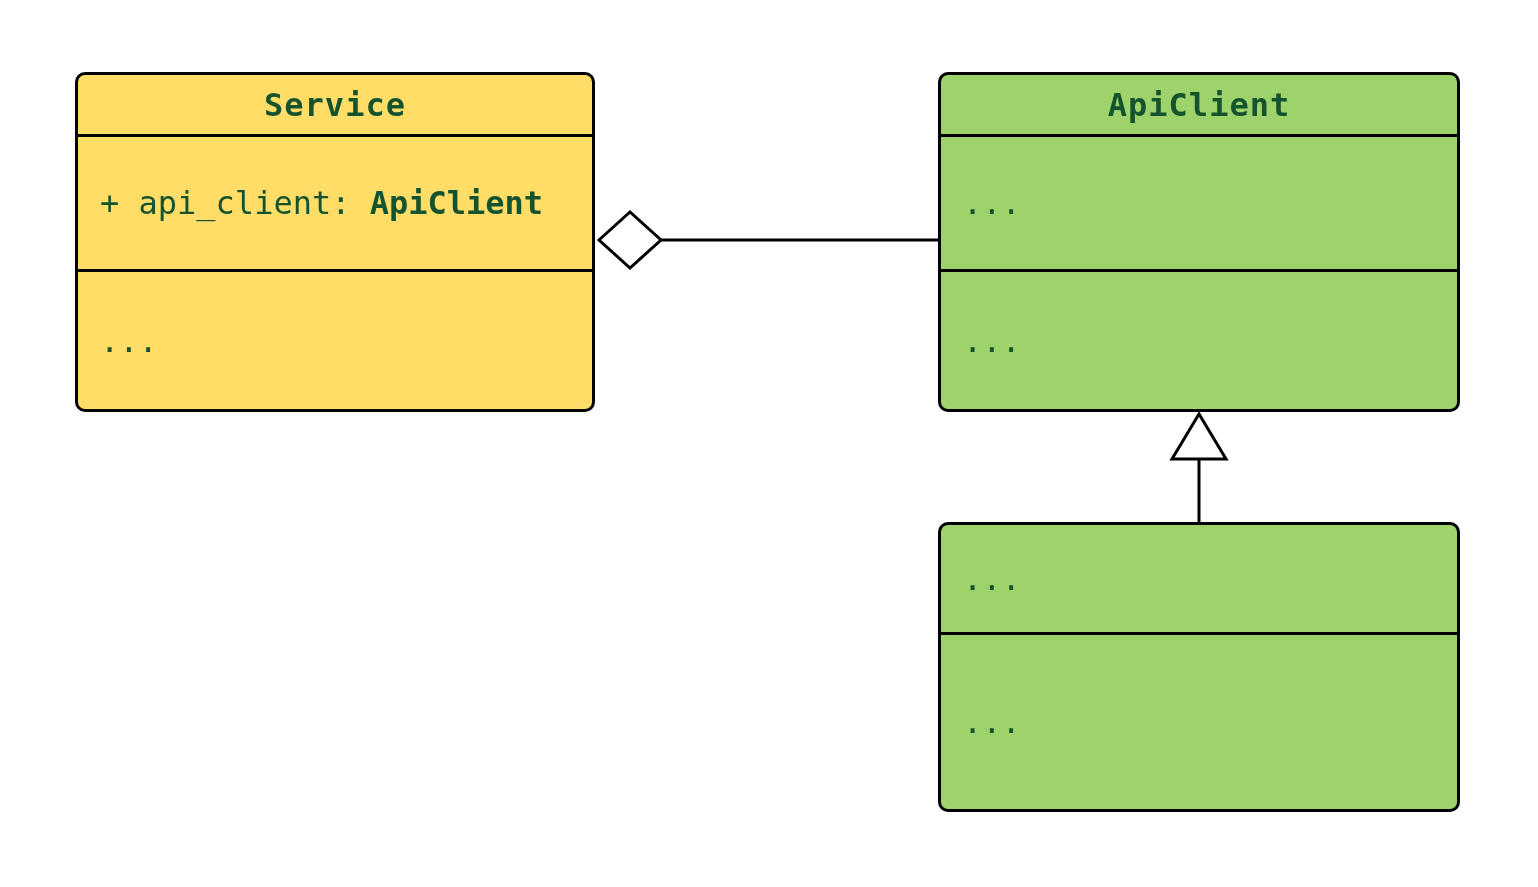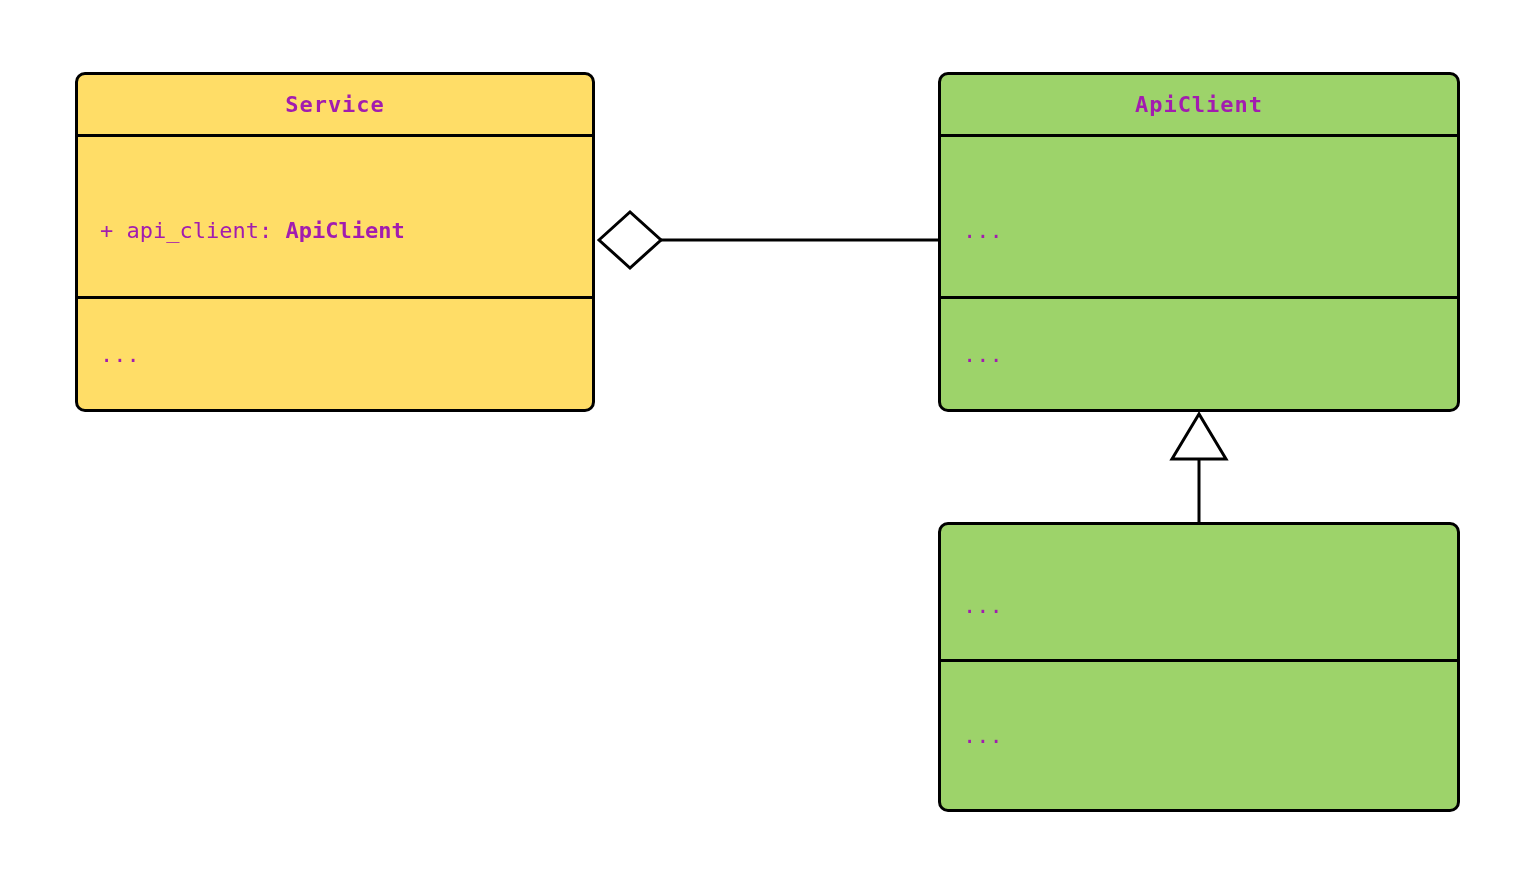--- a/index.html
+++ b/index.html
@@ -19,22 +19,22 @@
     left: 0;
     top: 0;
     pointer-events: none;
   }
   .uml-class {
     position: absolute;
     border: 3px solid #000000;
     border-radius: 10px;
     display: flex;
     flex-direction: column;
-    color: #a21caf;
-    font-size: 22px;
+    color: #14532d;
+    font-size: 32px;
   }
   .service-box {
     left: 75px; top: 72px; width: 520px; height: 340px;
     background: #FFDD67;
   }
   .apiclient-box {
     left: 938px; top: 72px; width: 522px; height: 340px;
     background: #9DD36A;
   }
   .stub-box {
@@ -52,21 +52,20 @@
     letter-spacing: 1px;
   }
   .uml-section {
     display: flex;
     align-items: center;
     padding-left: 22px;
     overflow: hidden;
   }
   .sec-attr {
     border-bottom: 3px solid #000000;
-    margin-top: 27px;
   }
   .service-box .sec-attr,
   .apiclient-box .sec-attr {
     flex: 0 0 135px;
   }
   .stub-box .sec-attr {
     flex: 0 0 110px;
   }
   .sec-methods {
     flex: 1 1 auto;

